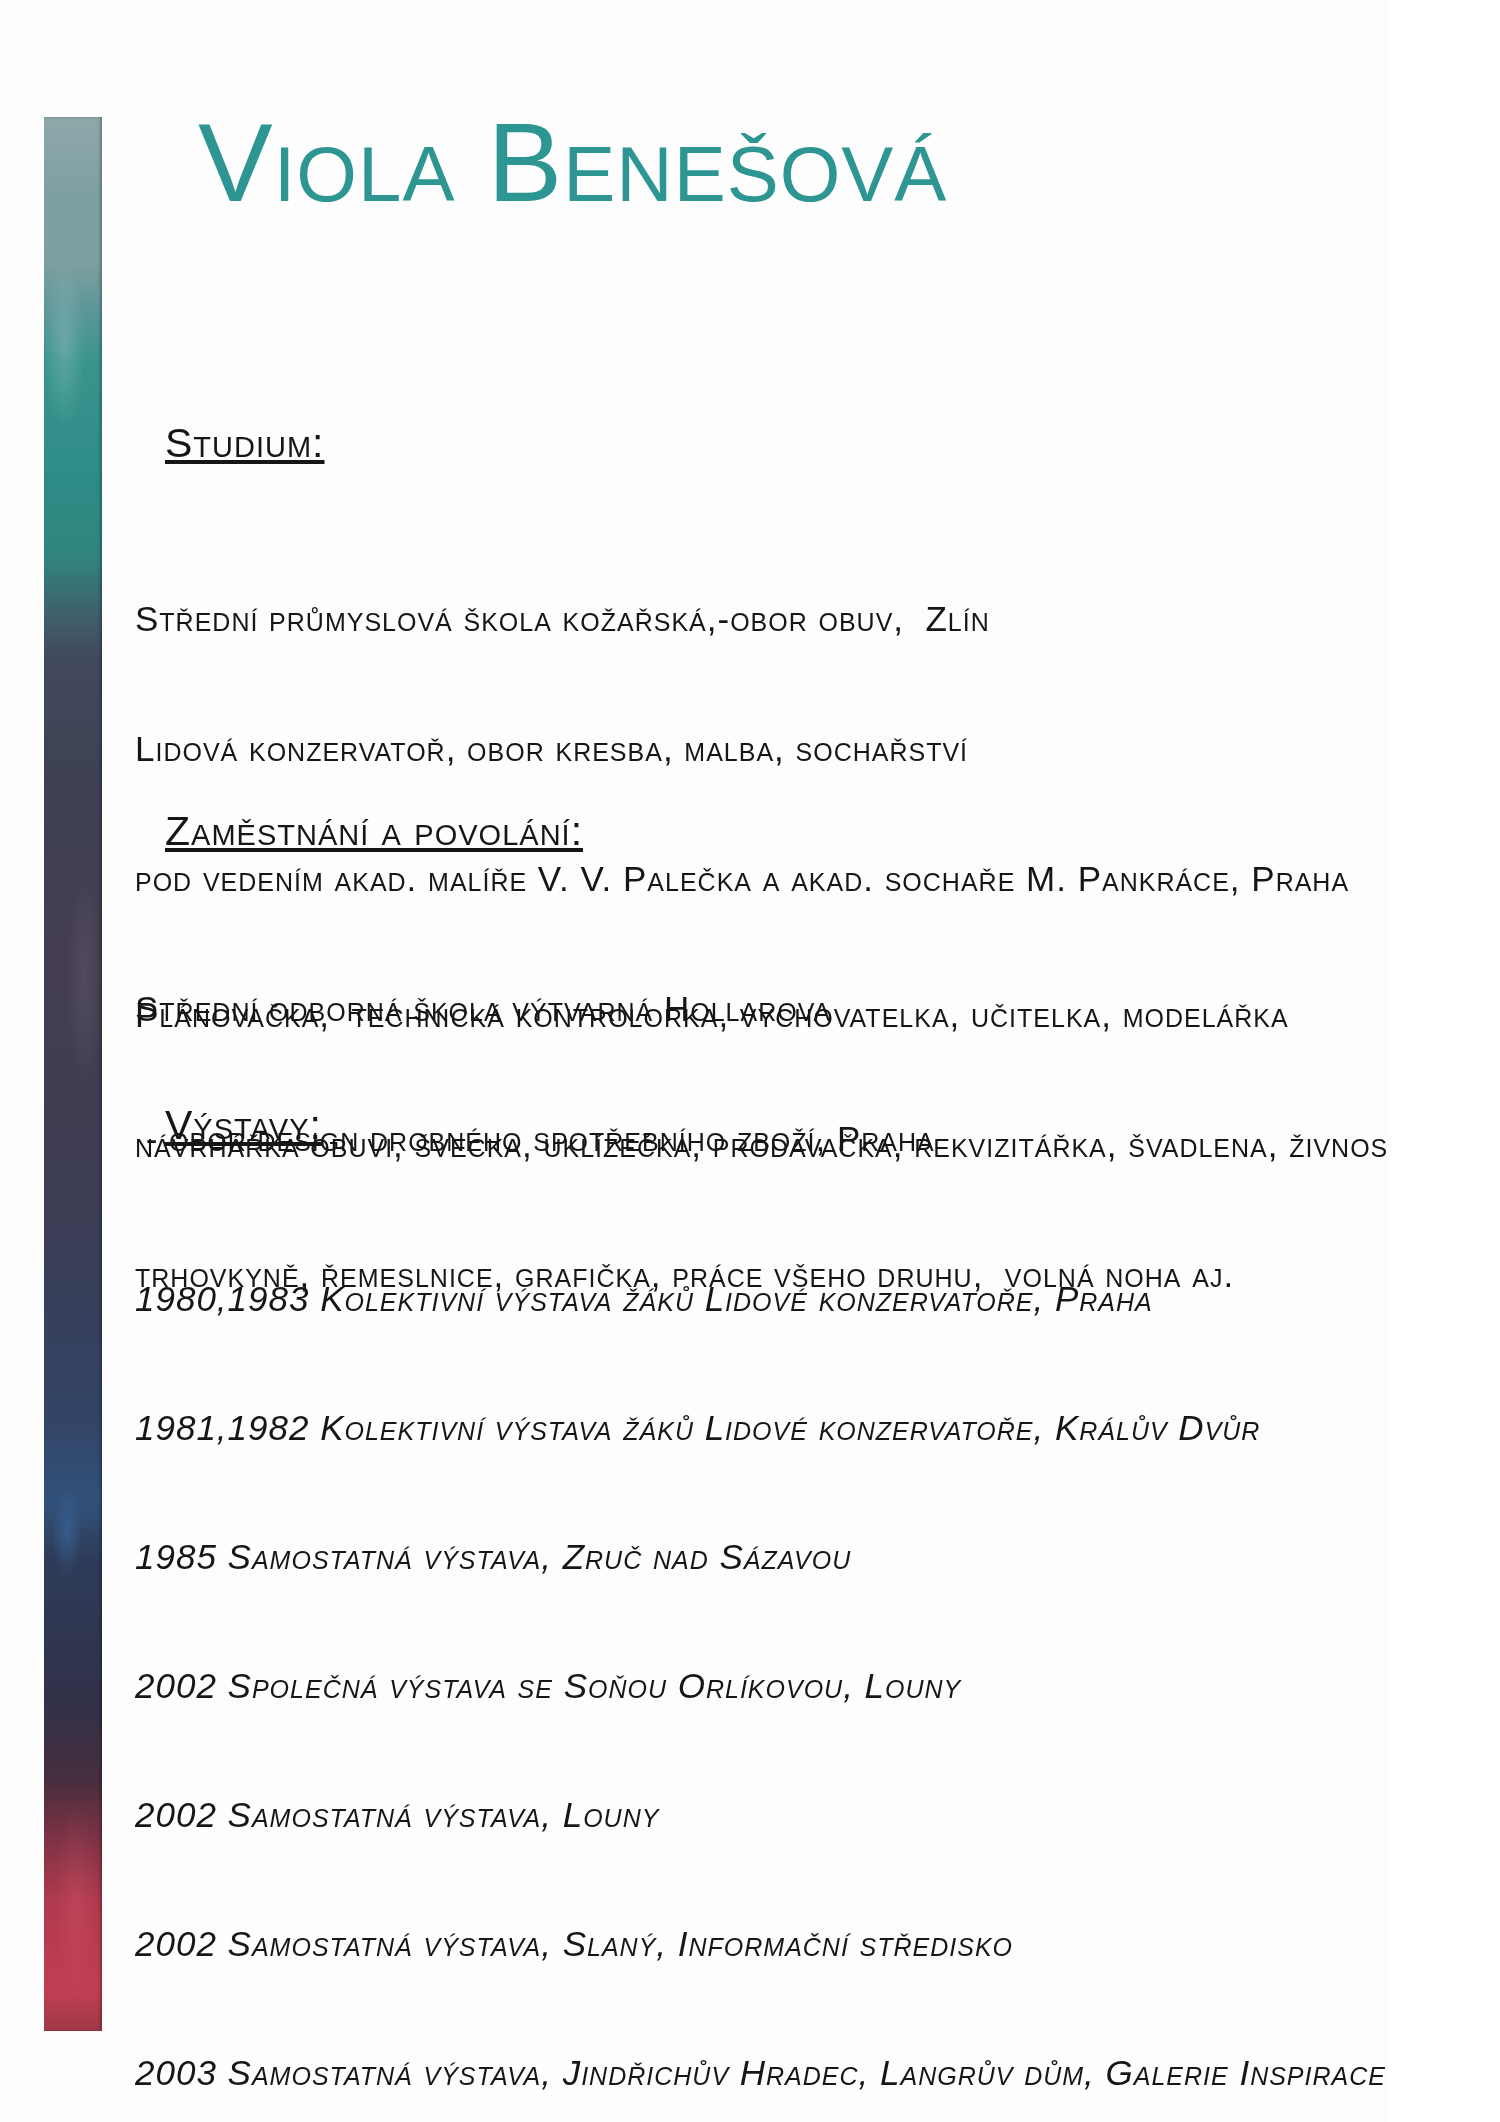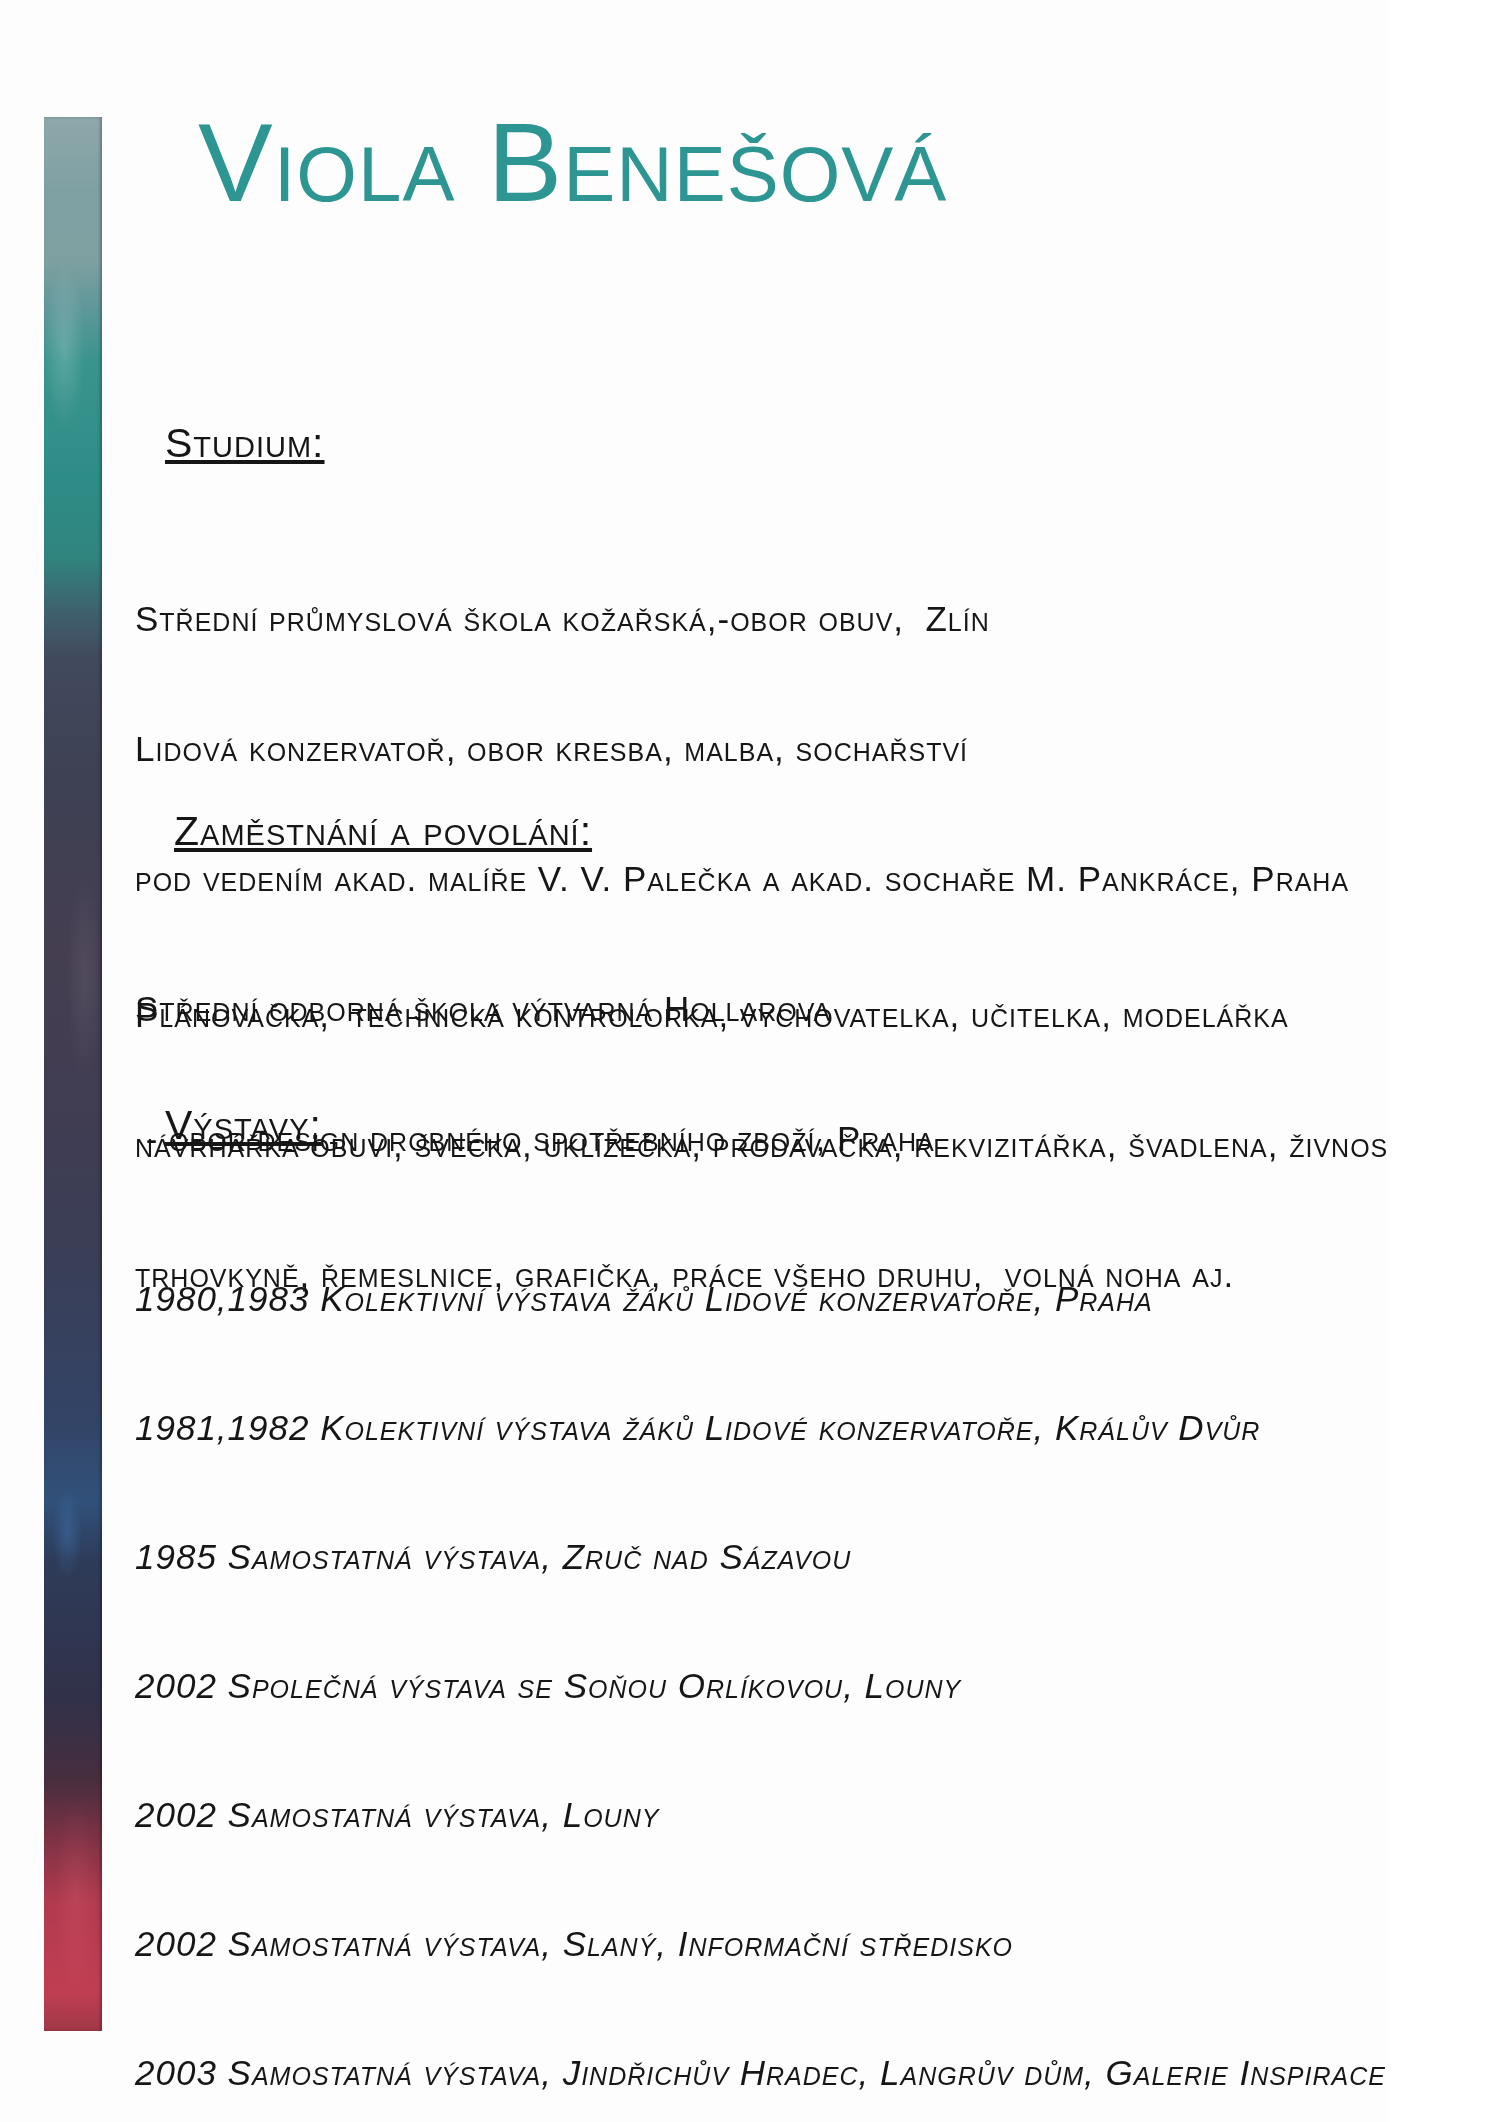--- a/index.html
+++ b/index.html
@@ -73,21 +73,21 @@
   .heading {
     position:absolute;
     left:165px;
     font-size:41px;
     letter-spacing:1px;
     font-variant:small-caps;
     white-space:pre;
     text-decoration:underline;
   }
   #h-studium   { top:420px; }
-  #h-zamestnani{ top:808px;margin-left:9px; }
+  #h-zamestnani{ top:808px; }
   #h-vystavy   { top:1102px; }
   .list {
     position:absolute;
     left:103px;
     margin:0;
     padding:0;
     list-style:none;
     font-size:35px;
     letter-spacing:1px;
     font-variant:small-caps;

